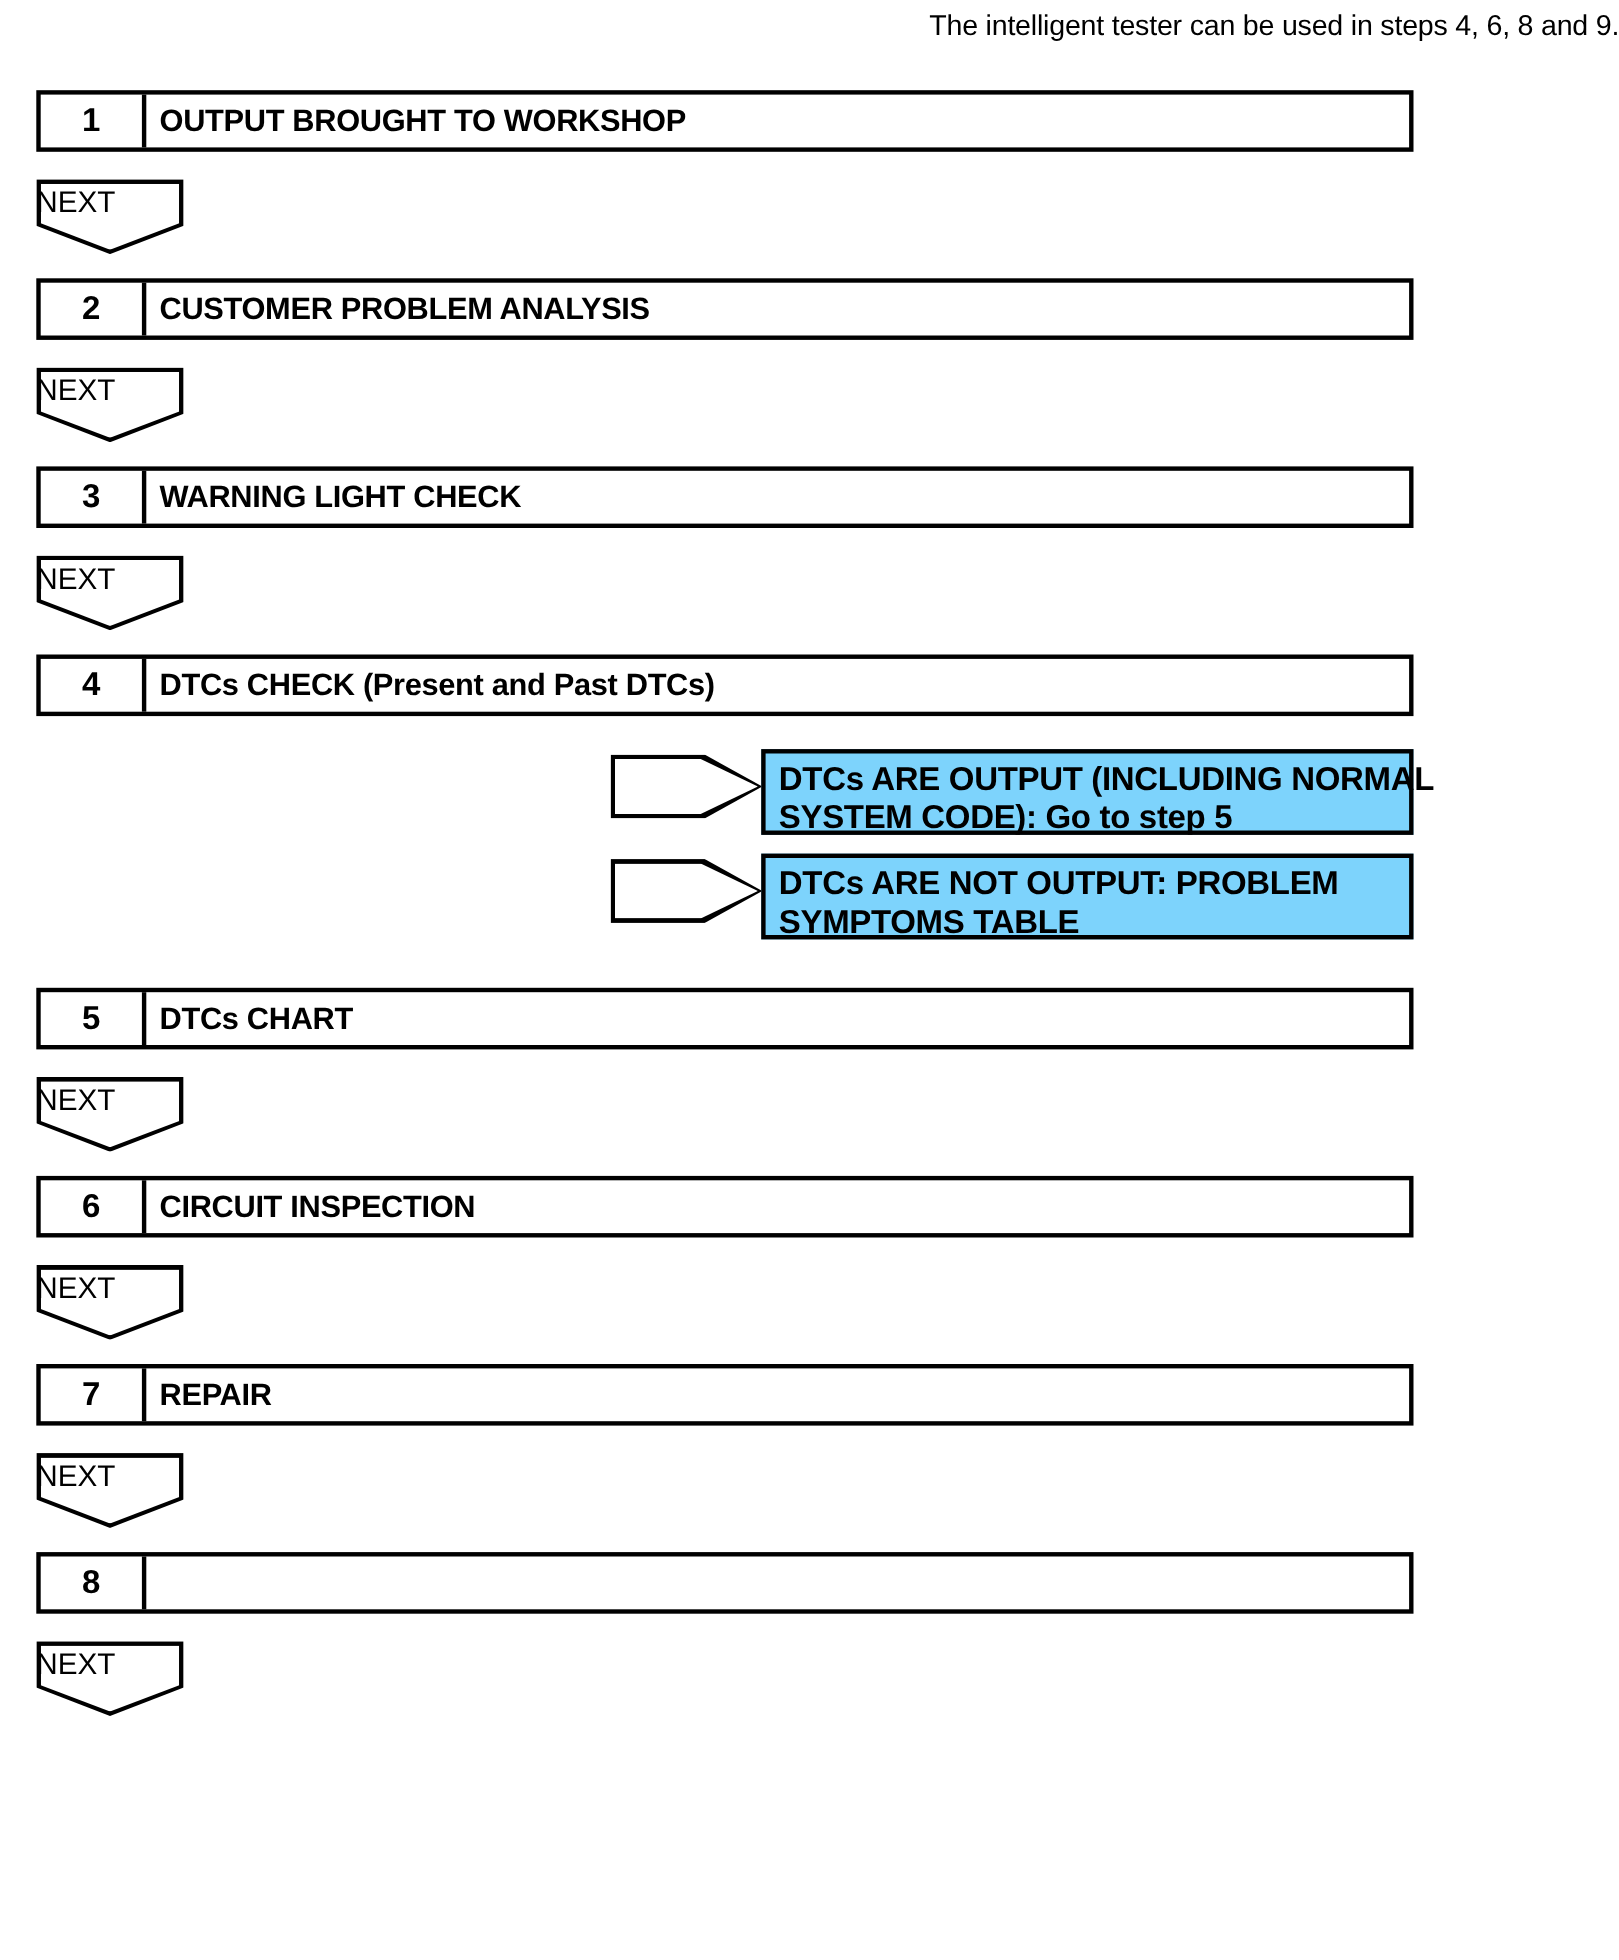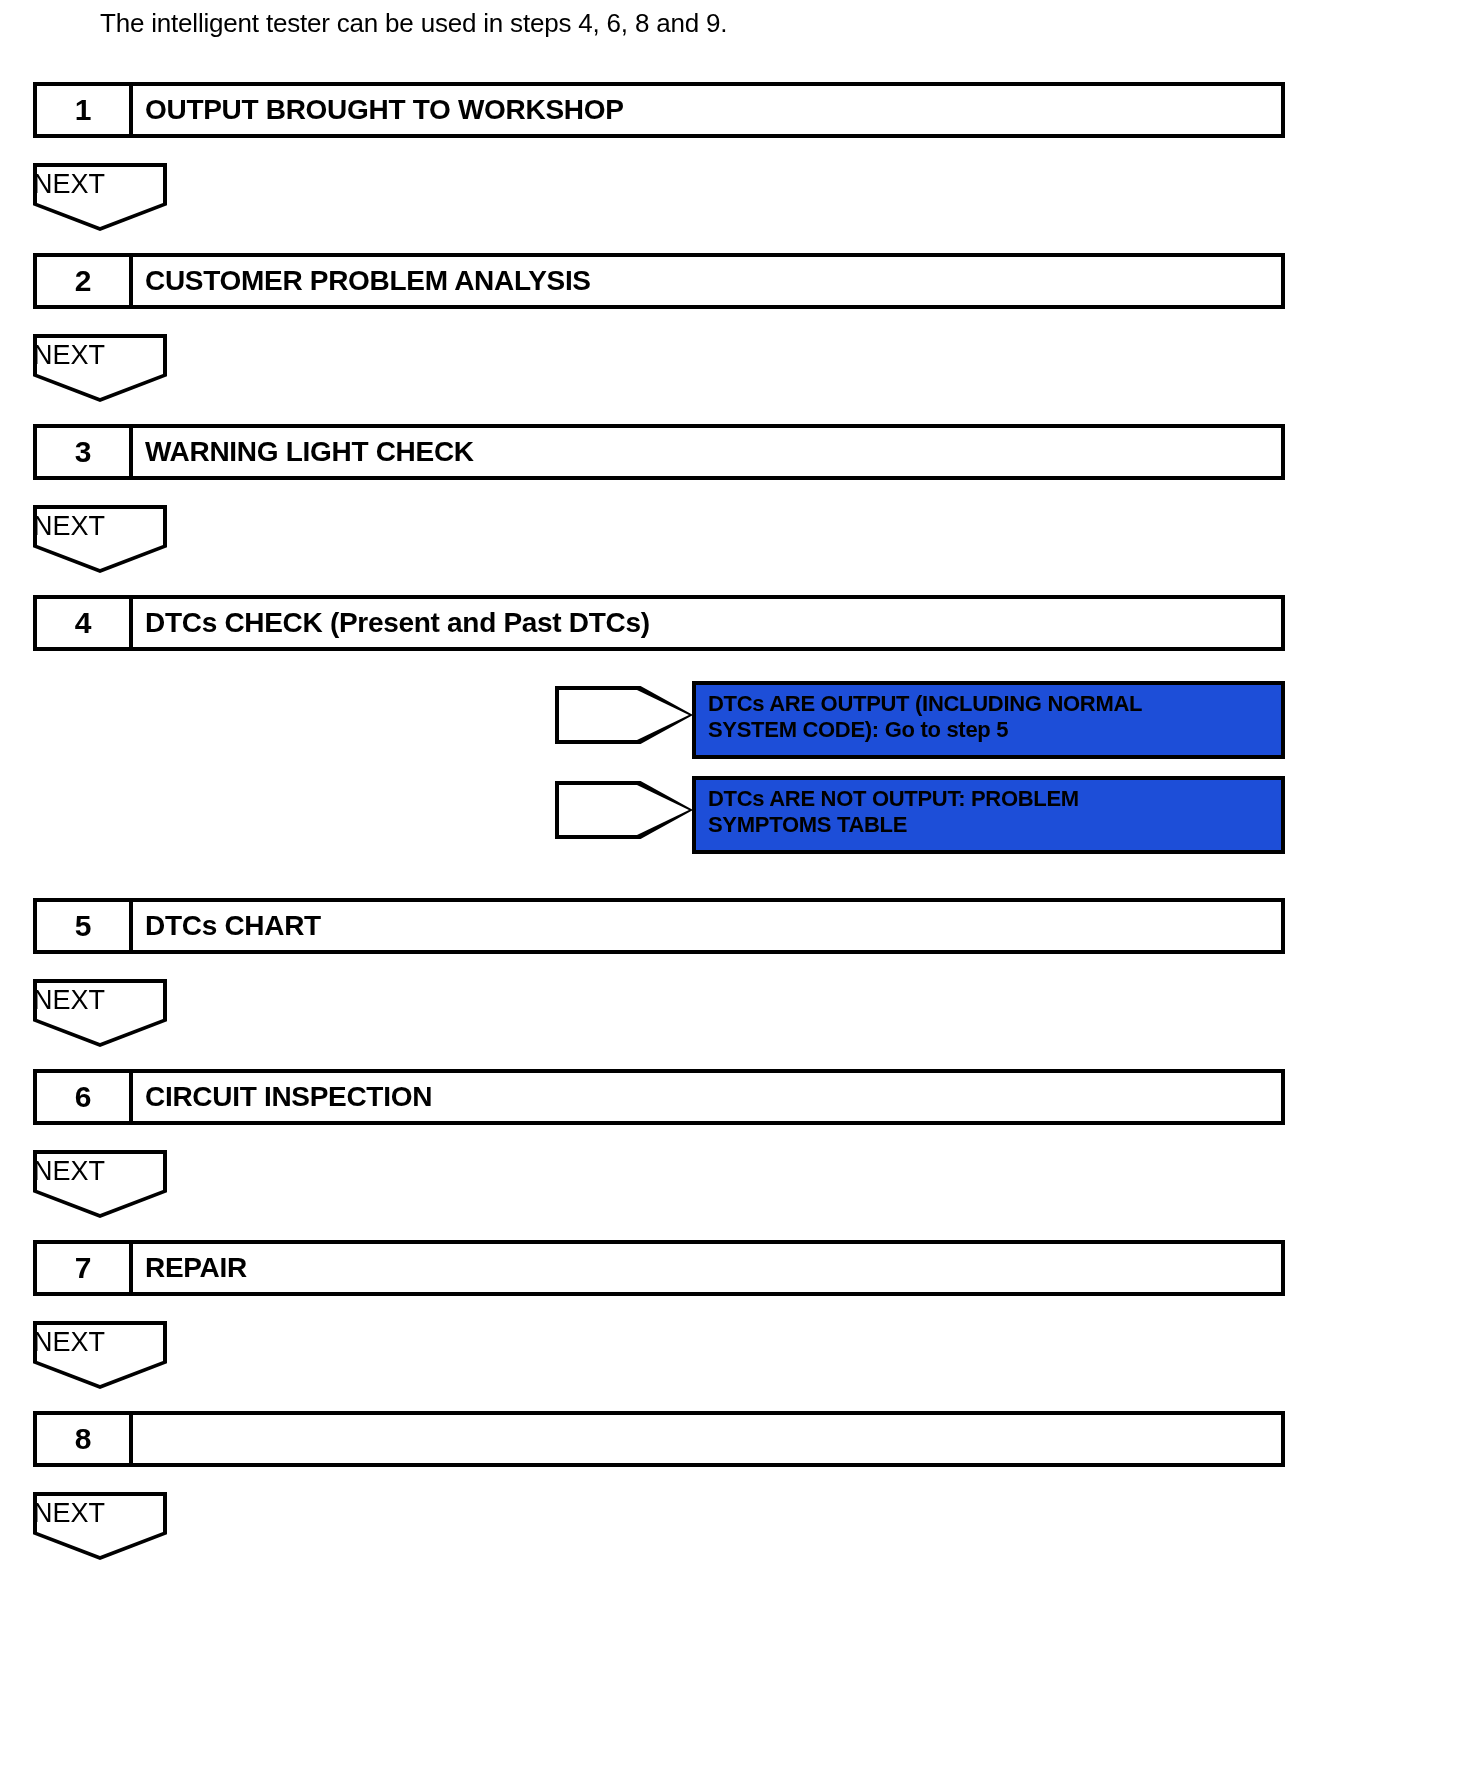--- a/index.html
+++ b/index.html
@@ -16,21 +16,21 @@
     color: #000000;
     overflow: hidden;
   }
 
   
   .header-note {
     position: absolute;
     top: 8px;
     left: 0;
     width: 1472px;
-    text-align: left;
+    text-align: right;
     font-size: 26px;
     letter-spacing: -0.2px;
     white-space: nowrap;
     padding-left: 100px;
   }
 
   
   .flow {
     position: absolute;
     top: 0;
@@ -123,23 +123,23 @@
     left: 4px; right: 4px; top: 4px; bottom: 4px;
     background: #fff;
     -webkit-clip-path: polygon(0 0, 60% 0, 100% 50%, 60% 100%, 0 100%);
     clip-path: polygon(0 0, 60% 0, 100% 50%, 60% 100%, 0 100%);
   }
 
   
   .branch-box {
     position: absolute;
     border: 4px solid #000;
-    background: #1d4ed8;
+    background: #7dd3fc;
     padding: 6px 0 16px 12px;
-    font-size: 22px;
+    font-size: 30px;
     font-weight: bold;
     letter-spacing: -0.3px;
     line-height: 1.18;
   }
   .branch-box .ln { display: block; white-space: nowrap; }
 </style>
 </head>
 <body>
 
 <div class="header-note">The intelligent tester can be used in steps 4, 6, 8 and 9.</div>

